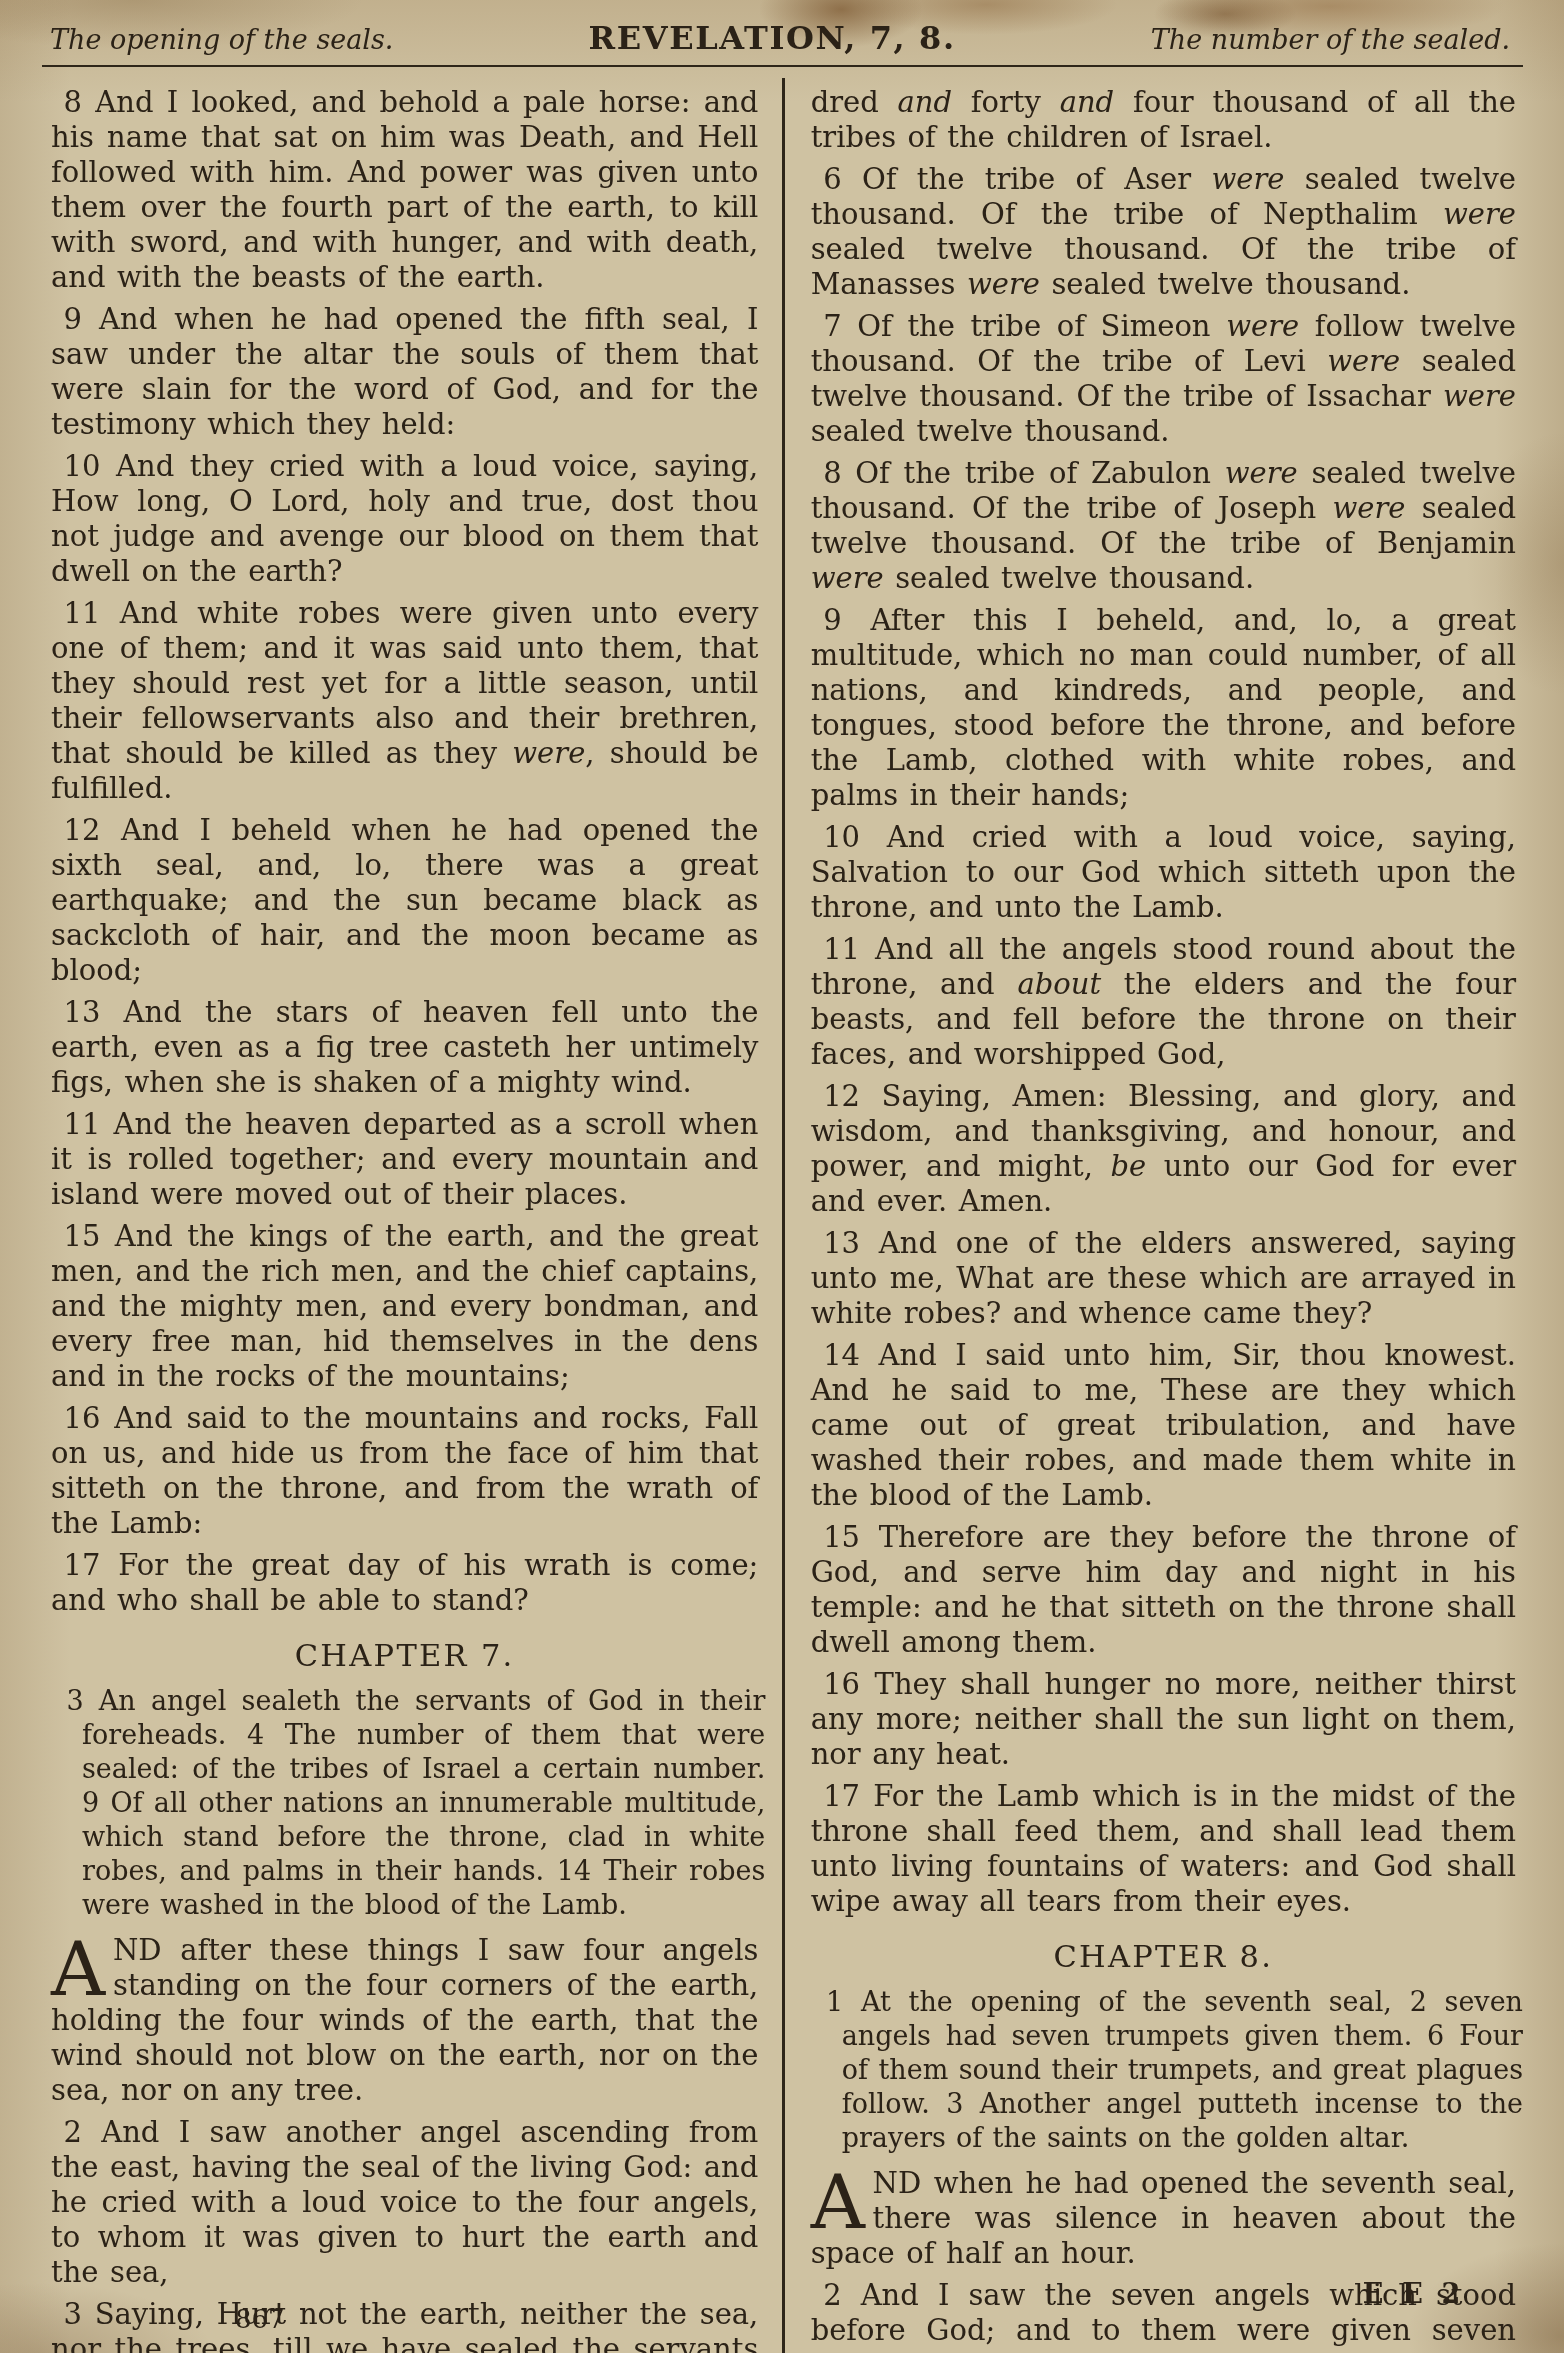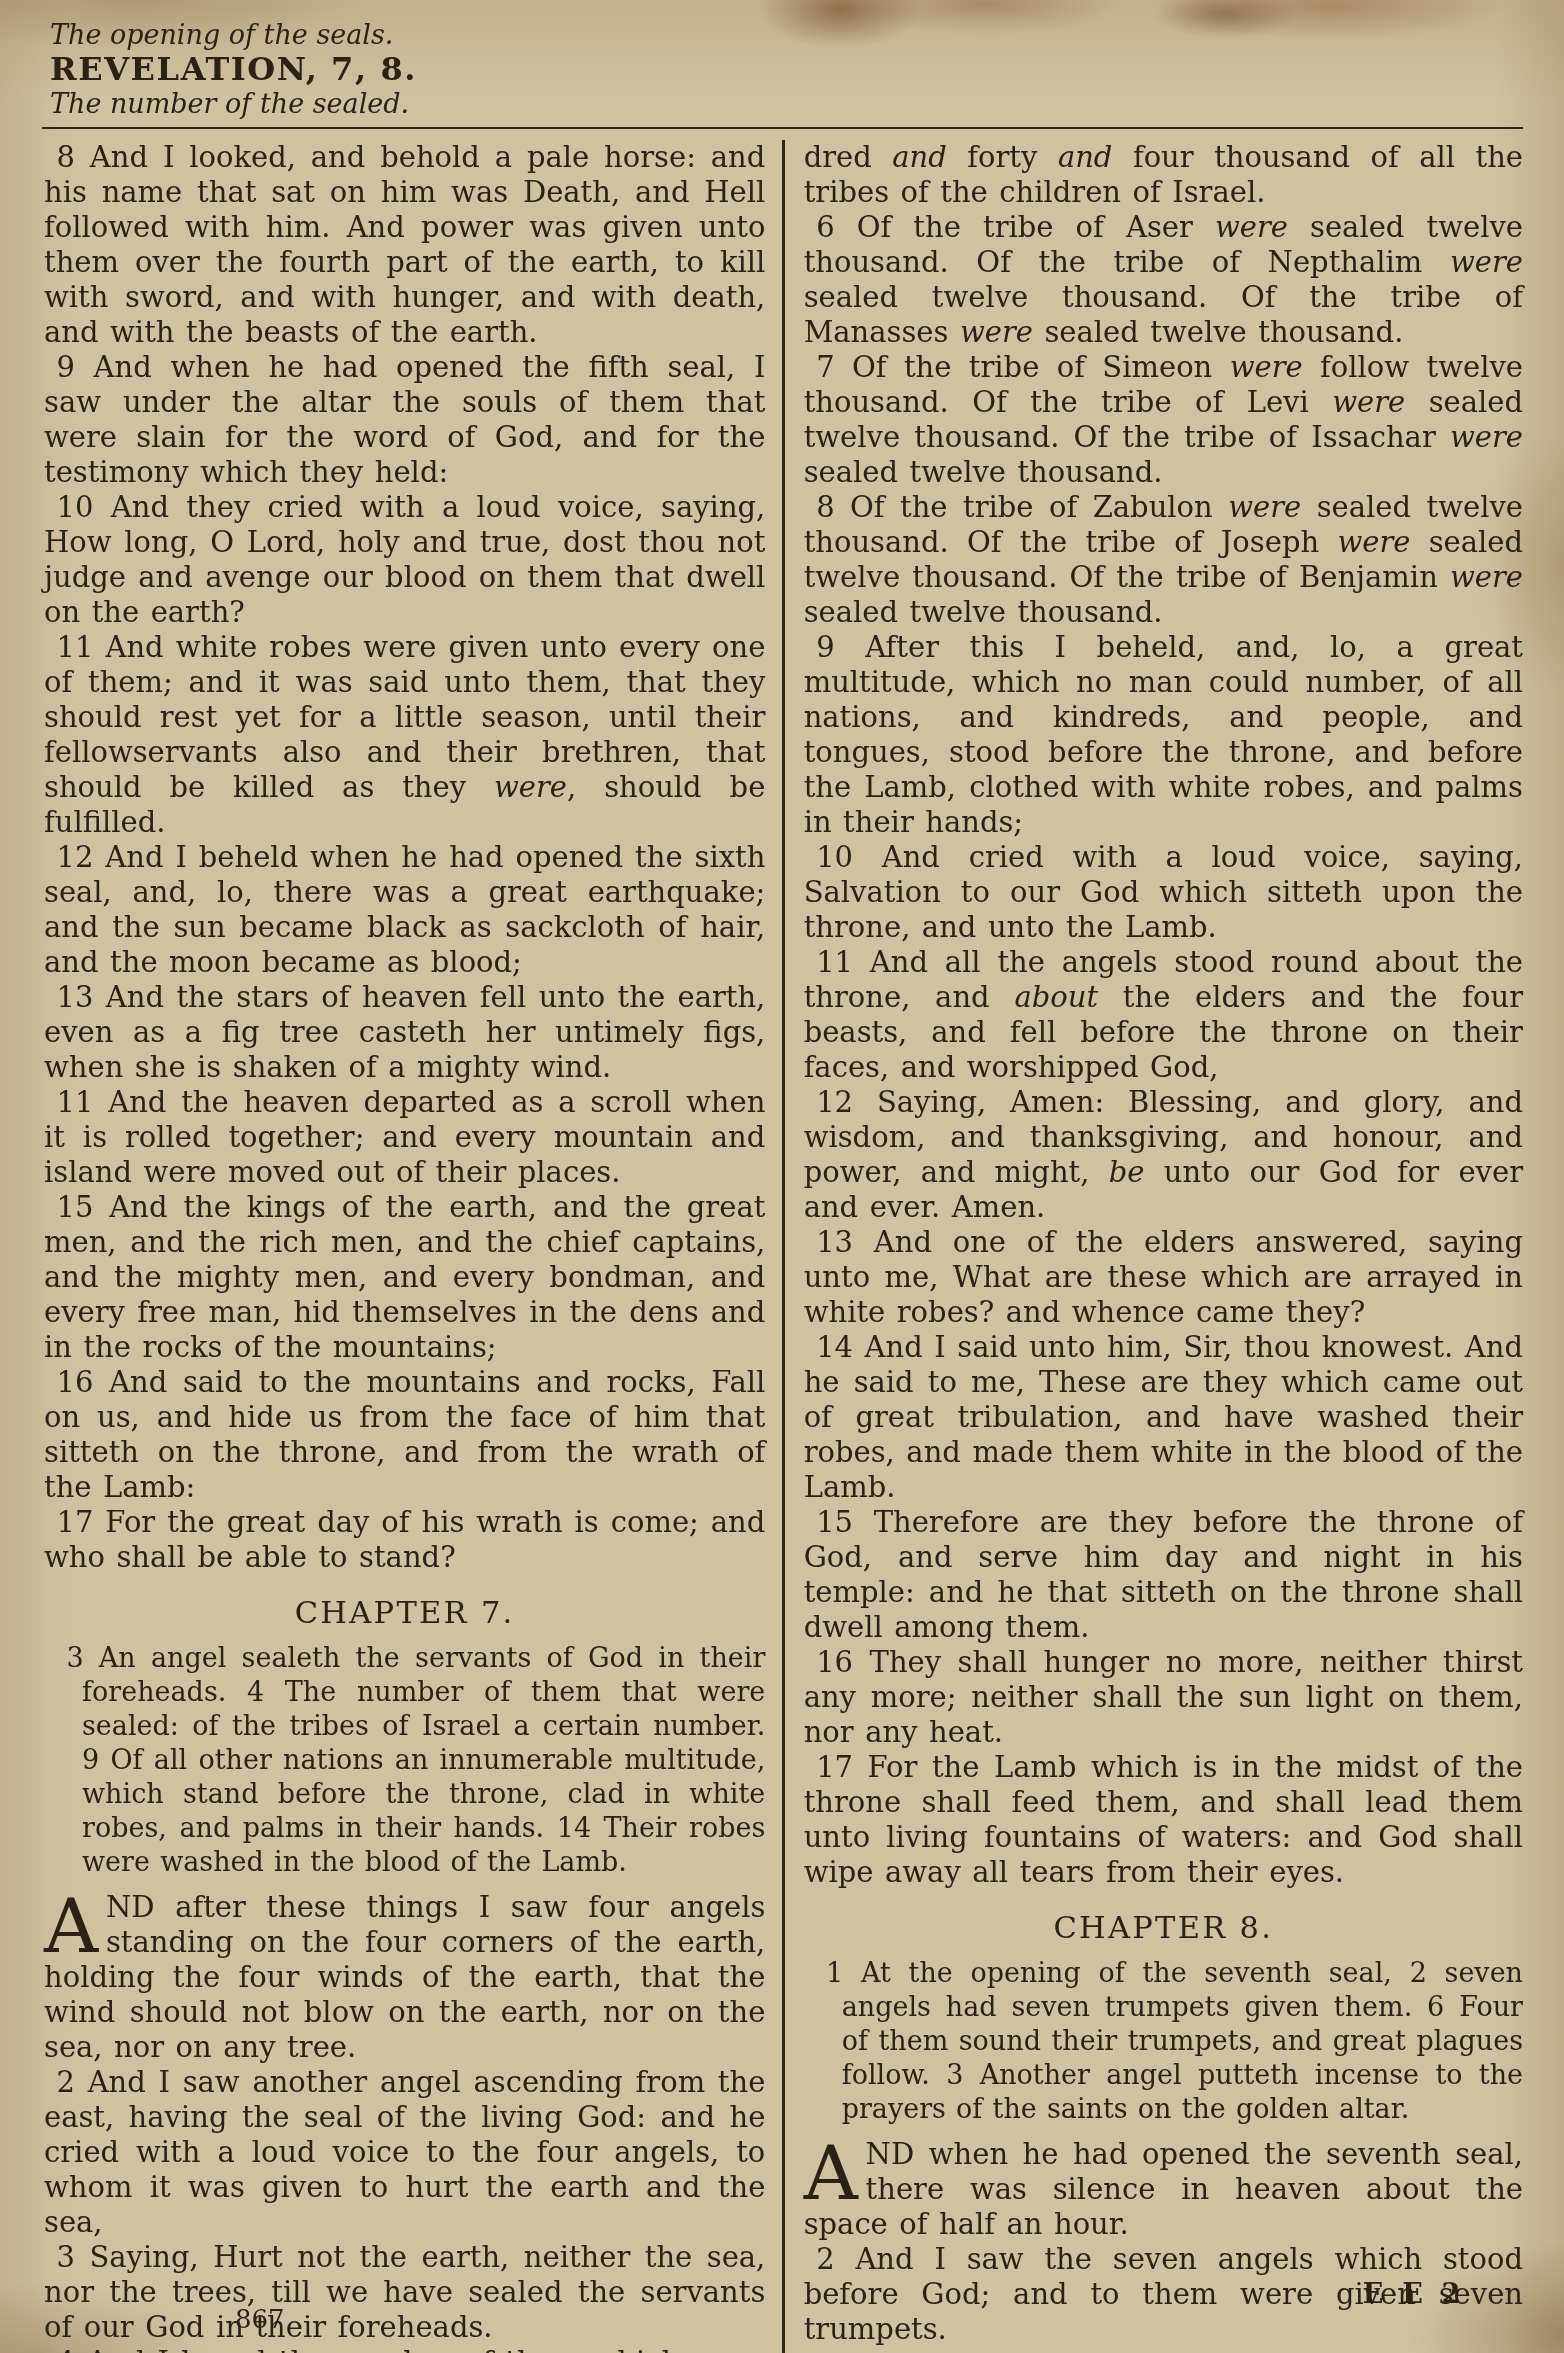--- a/index.html
+++ b/index.html
@@ -19,32 +19,31 @@
       radial-gradient(ellipse 329px 70px at 133px 0px,   rgba(120,90,50,0.28), rgba(120,90,50,0) 70%),
       radial-gradient(ellipse 141px 188px at 1565px 563px, rgba(125,95,55,0.25), rgba(125,95,55,0) 70%),
       radial-gradient(ellipse 219px 133px at 1561px 2336px, rgba(110,80,45,0.40), rgba(110,80,45,0) 70%),
       radial-gradient(ellipse 250px 102px at 39px 2354px,  rgba(115,85,50,0.30), rgba(115,85,50,0) 70%),
       linear-gradient(180deg, rgba(140,105,60,0.20), rgba(0,0,0,0) 102px),
       linear-gradient(90deg, rgba(120,90,50,0.16), rgba(0,0,0,0) 70px, rgba(0,0,0,0) 1495px, rgba(120,90,50,0.20));
   }
   .running-head {
     display: flex; justify-content: space-between; align-items: baseline;
     padding: 19px 55px 3.1px 50px;
-    flex-direction: column;
   }
   .rh-side { font-style: italic; font-size: 27px; }
   .rh-center { font-size: 32px; font-weight: bold; letter-spacing: 1.6px; }
   .head-rule { height: 2.3px; background: #2e2619; margin: 4.7px 42px 0 42px; }
   .columns { display: flex; align-items: stretch; padding: 11px 42px 0 44px; }
   .col { width: 50%; box-sizing: border-box; }
   .col-left  { padding-right: 17px; }
   .col-right { padding-left: 19px; }
   .col-rule { flex: none; width: 2.3px; background: #2e2619; }
   .verse {
-    margin: 0; text-align: justify; text-indent: 12.5px;
+    margin: 7px; text-align: justify; text-indent: 12.5px;
     font-size: 29px; line-height: 35px; word-spacing: 2.3px;
   }
   .no-indent { text-indent: 0; }
   .chapter-heading {
     text-align: center; font-weight: normal; font-size: 30.5px;
     letter-spacing: 2.3px; margin: 20.3px 0 11px;
   }
   .summary {
     font-size: 27px; line-height: 34px;
     margin: 0 0 11px; padding-left: 38px; text-indent: -15.6px;

